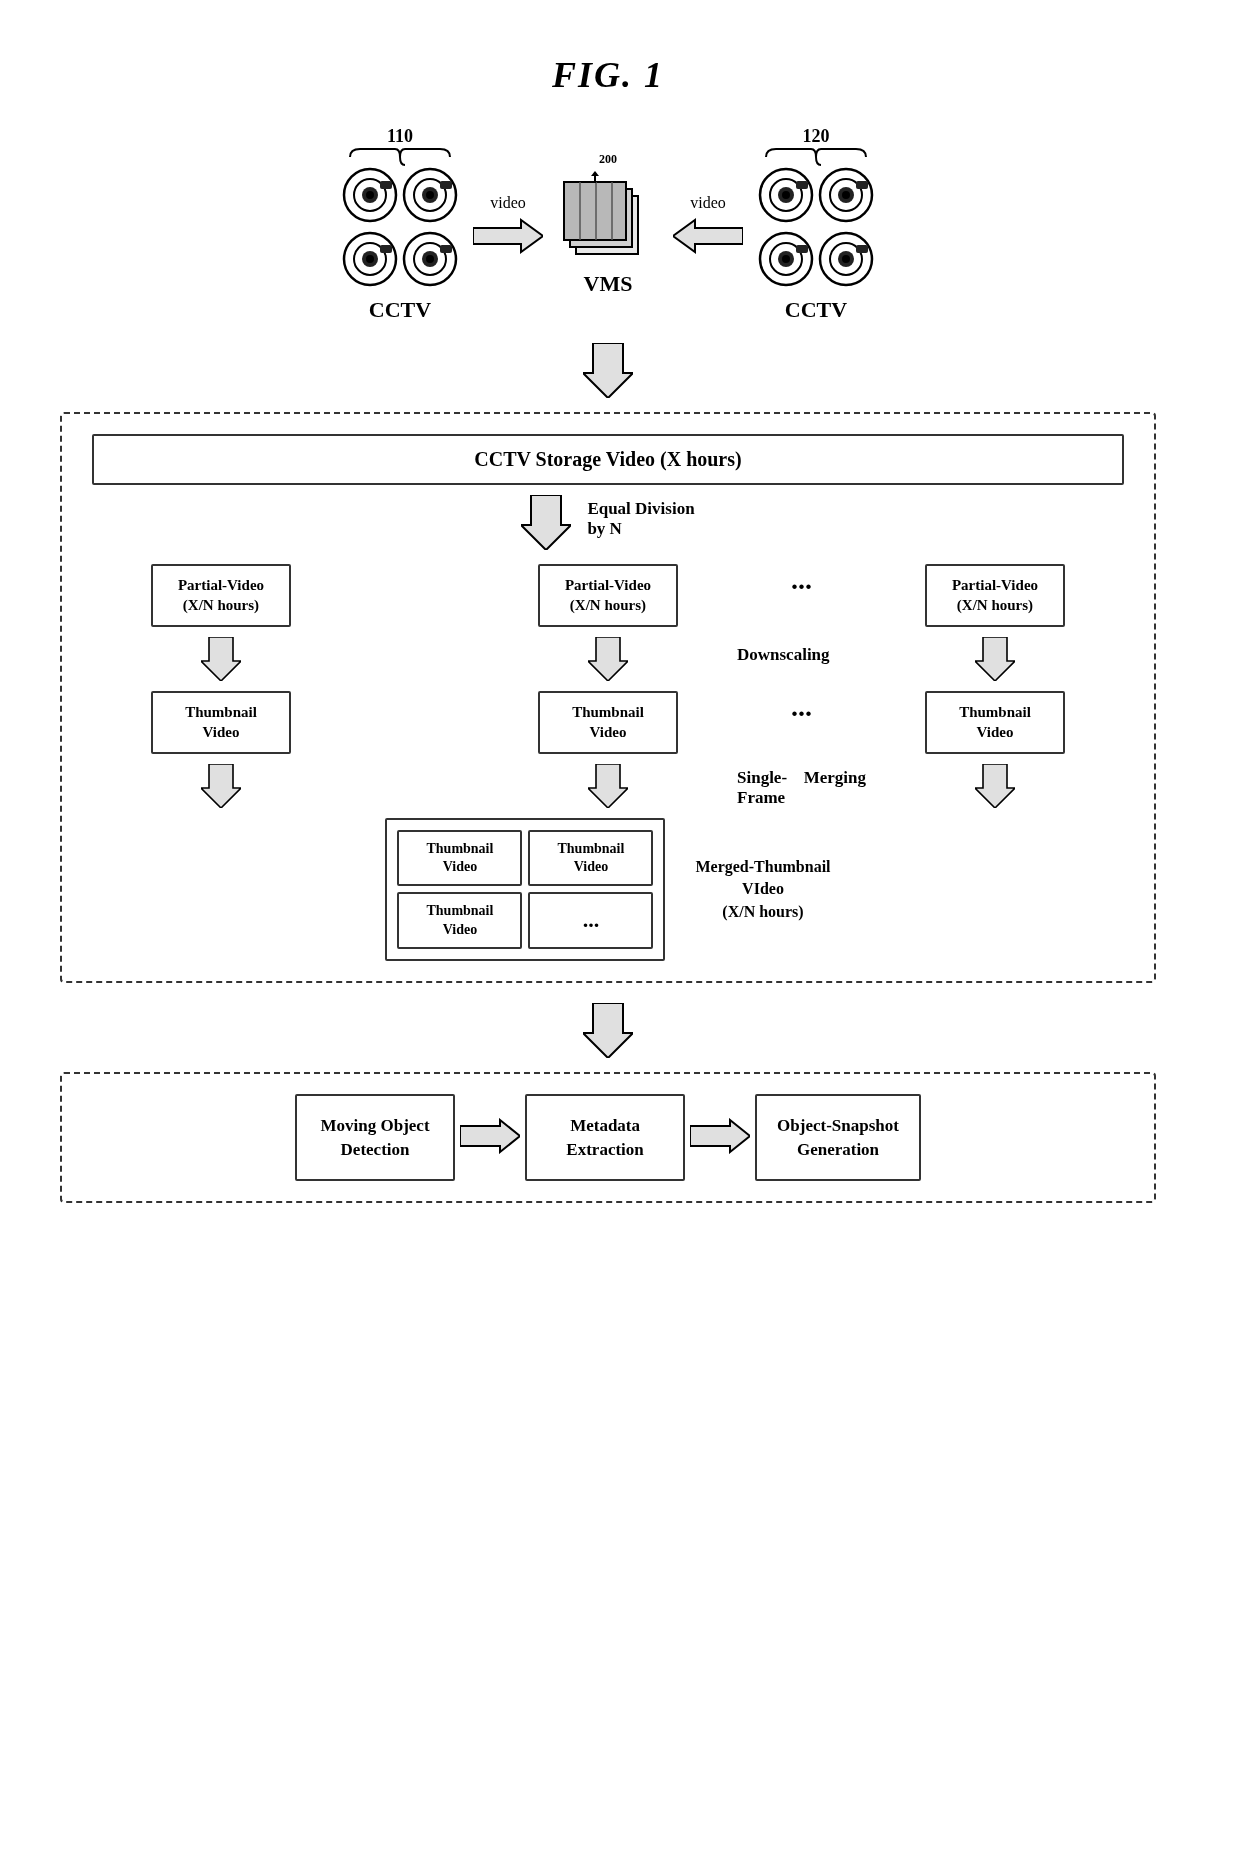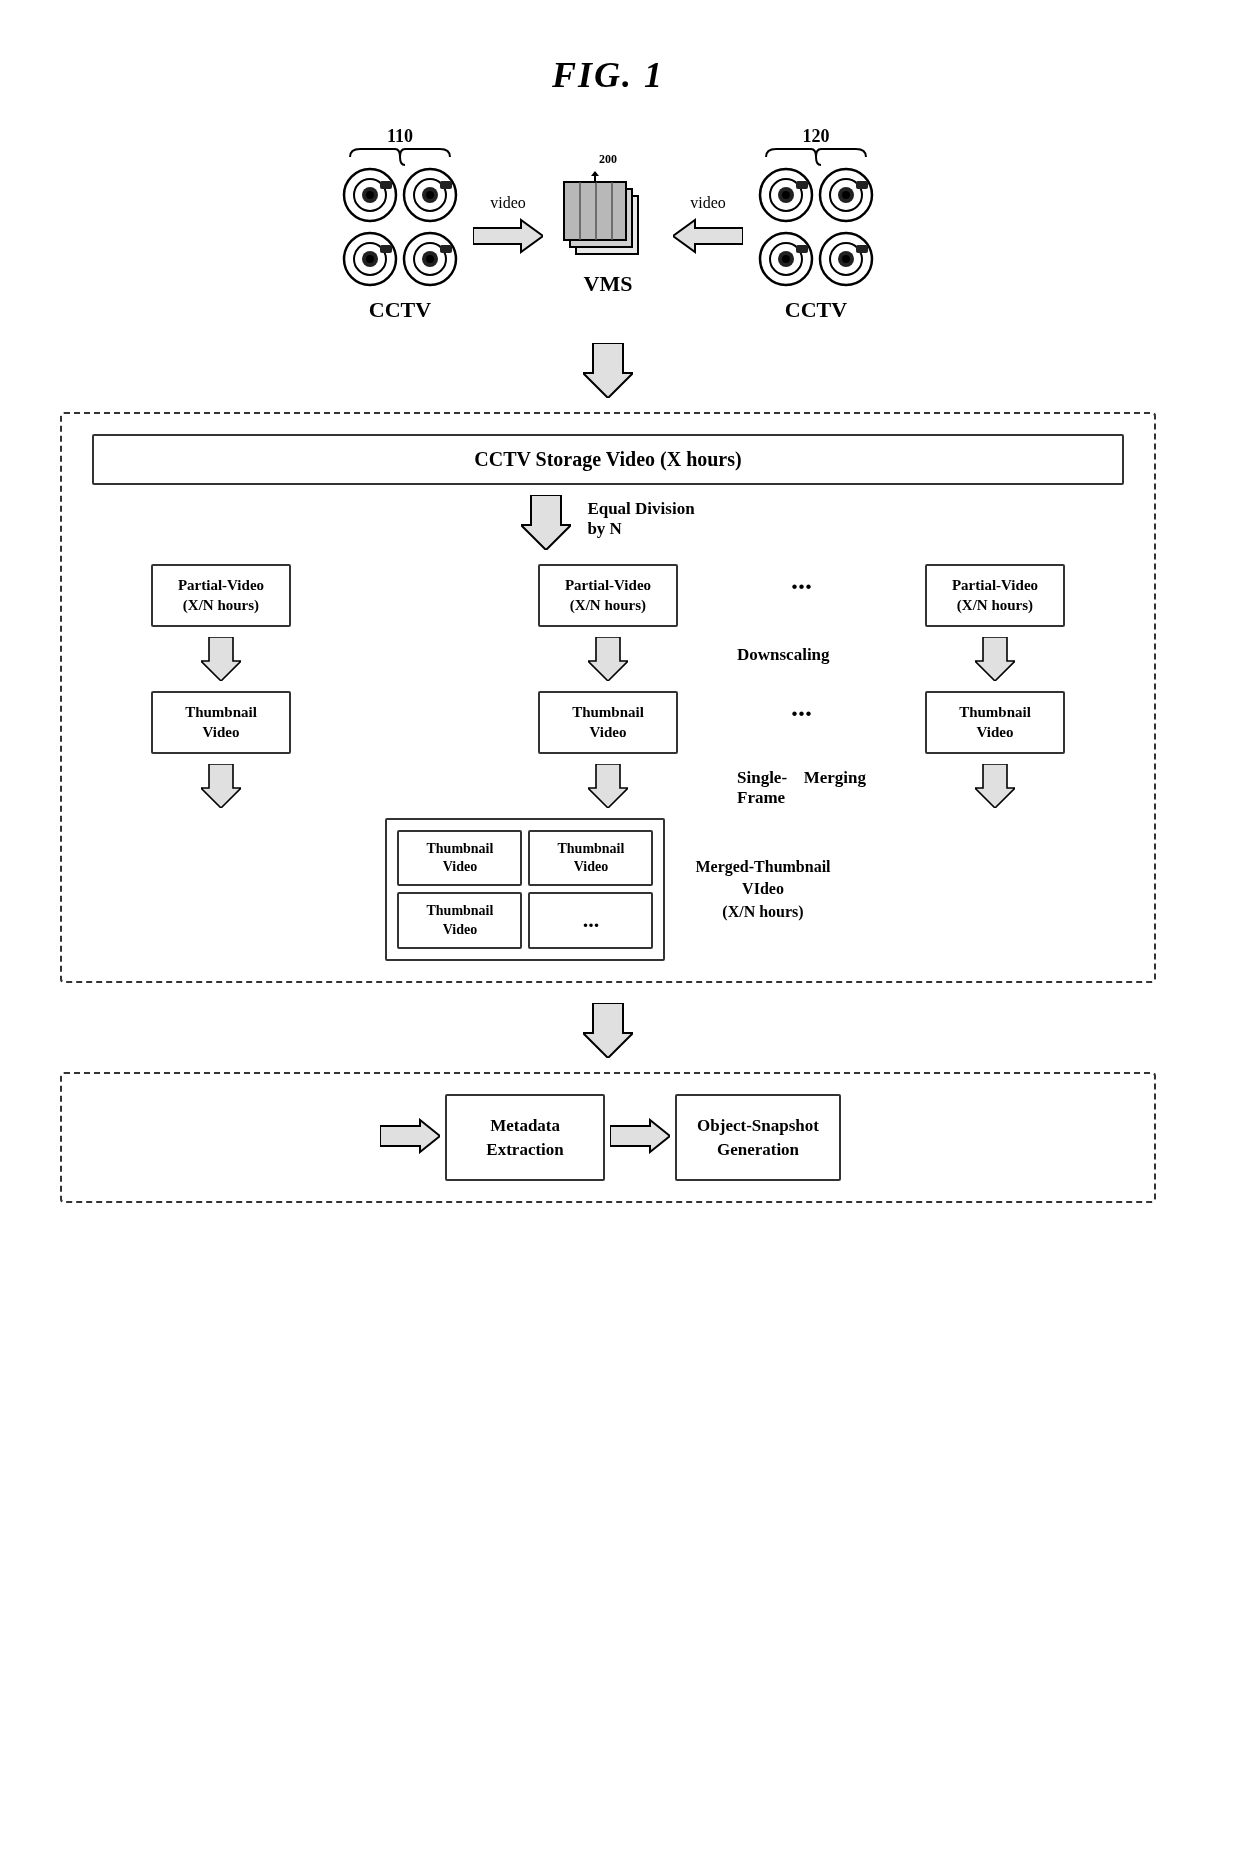--- a/index.html
+++ b/index.html
@@ -586,20 +586,24 @@
       <svg viewBox="0 0 50 55" xmlns="http://www.w3.org/2000/svg" width="50" height="55">
         <polygon points="10,0 40,0 40,30 50,30 25,55 0,30 10,30" fill="#e0e0e0" stroke="#000" stroke-width="2"></polygon>
       </svg>
     </div>
   </div>
 
 
   <div class="dashed-box">
     <div class="analysis-row">
 
+      <div class="analysis-box">
+        <div>Moving Object</div>
+        <div>Detection</div>
+      </div>
 
       <div class="analysis-arrow">
         <svg viewBox="0 0 60 36" xmlns="http://www.w3.org/2000/svg" width="60" height="36">
           <polygon points="0,8 40,8 40,2 60,18 40,34 40,28 0,28" fill="#e0e0e0" stroke="#000" stroke-width="2"></polygon>
         </svg>
       </div>
 
       <div class="analysis-box">
         <div>Metadata</div>
         <div>Extraction</div>

